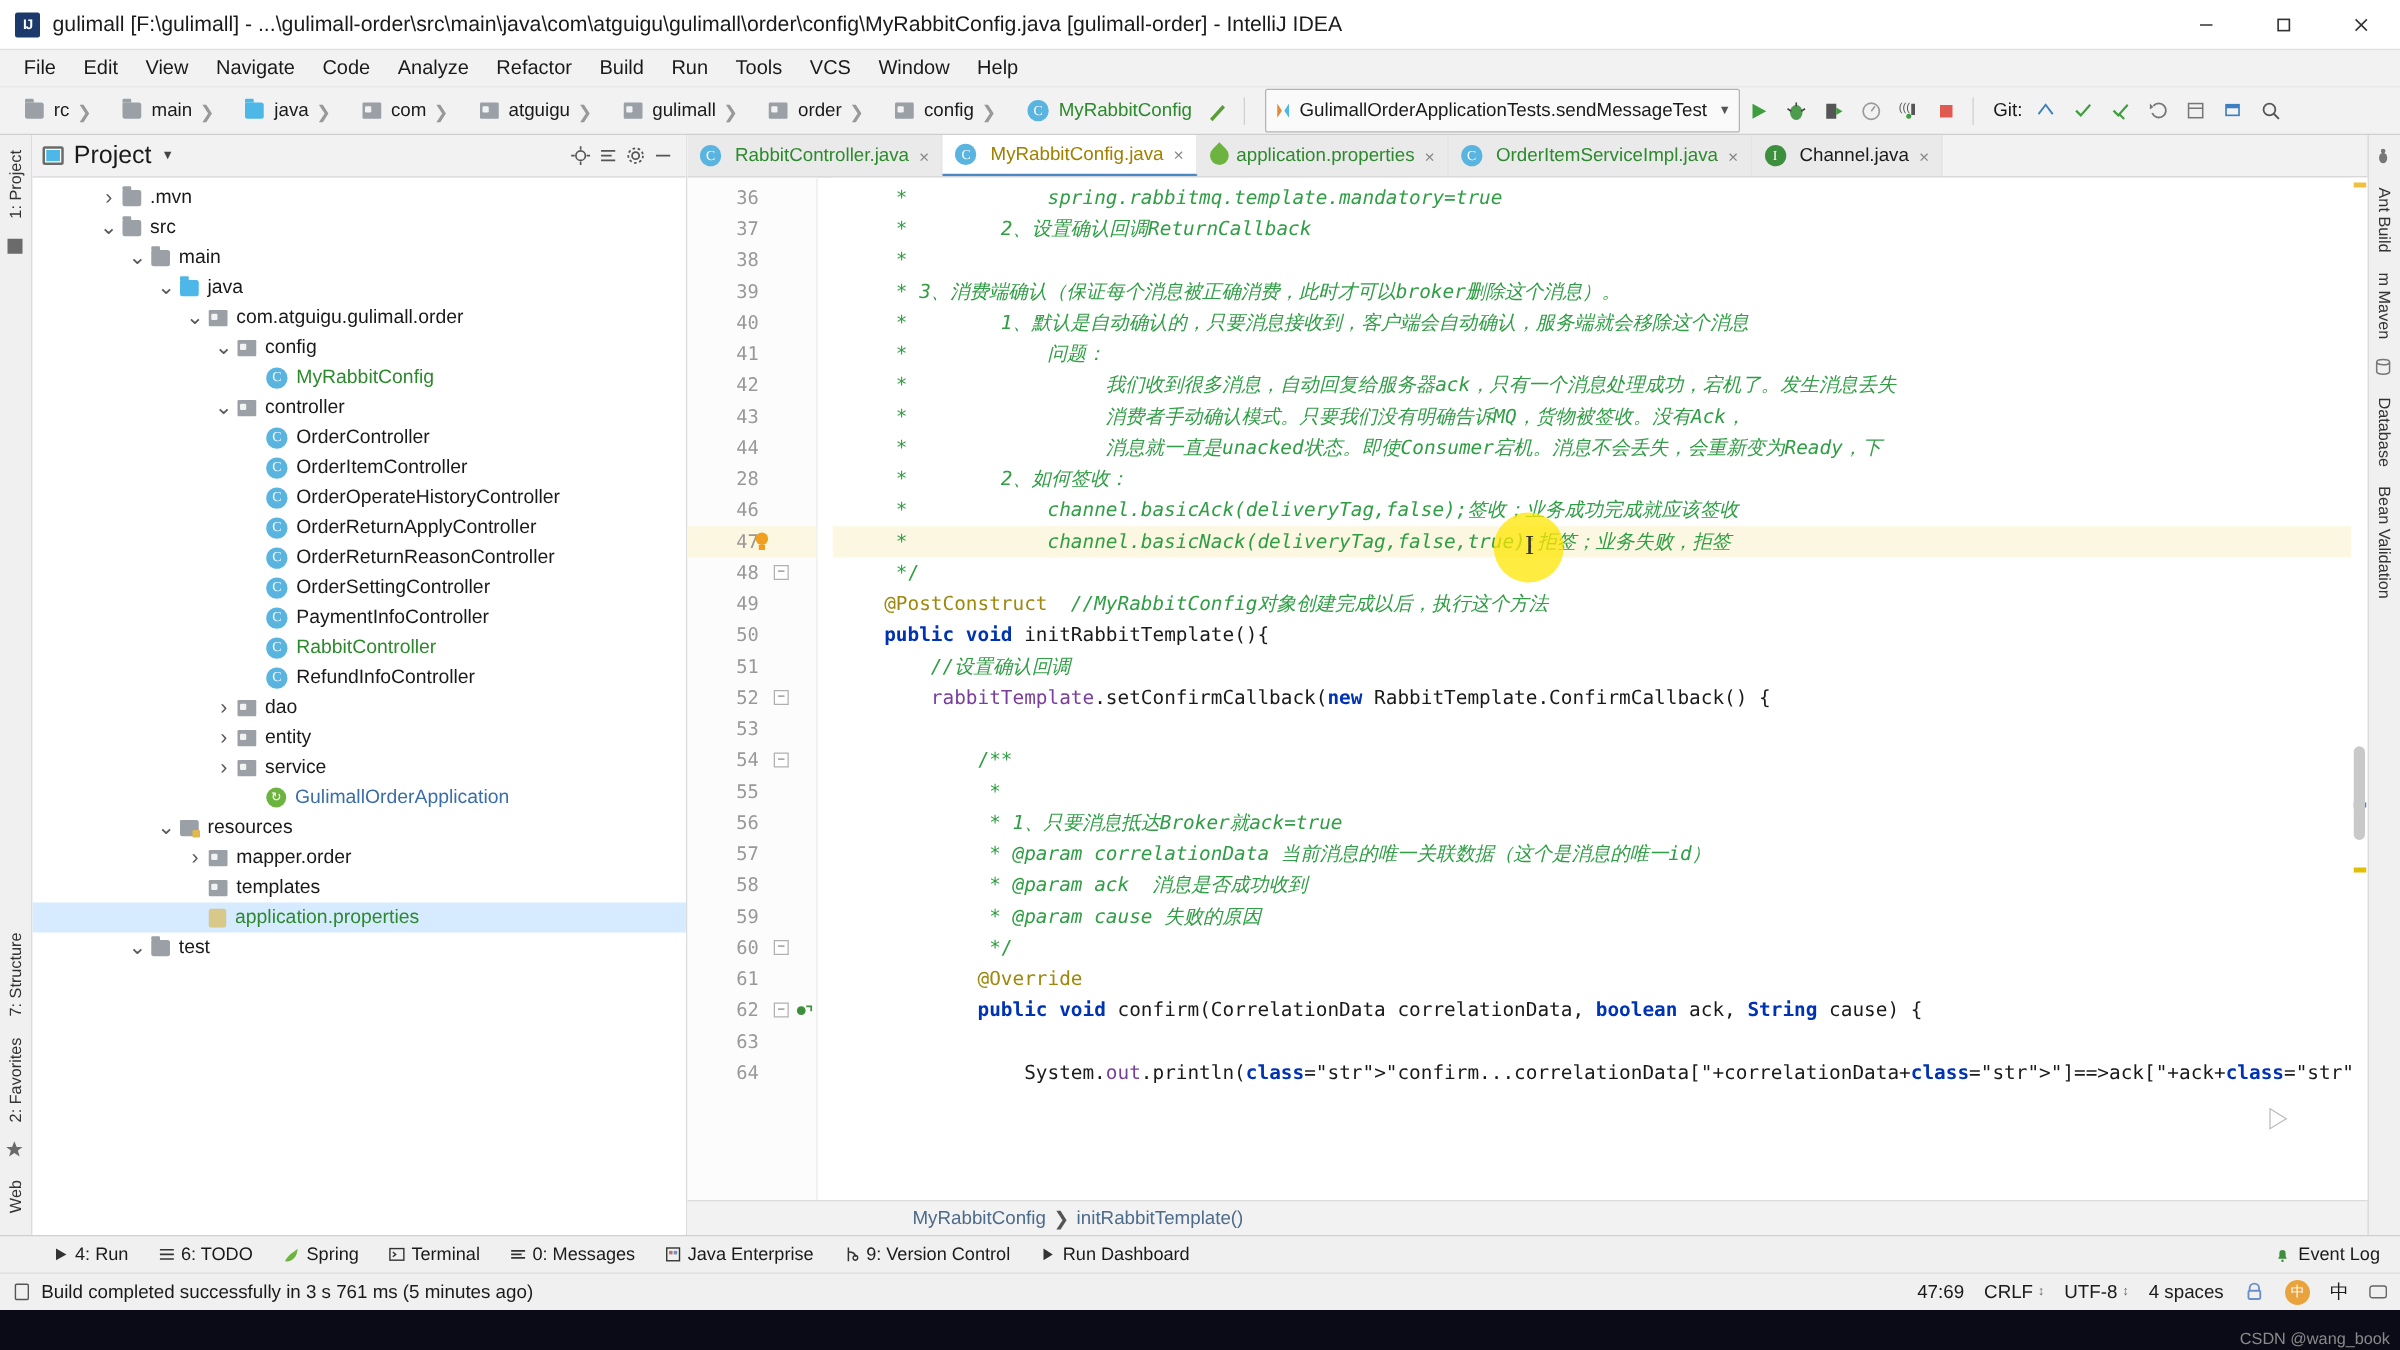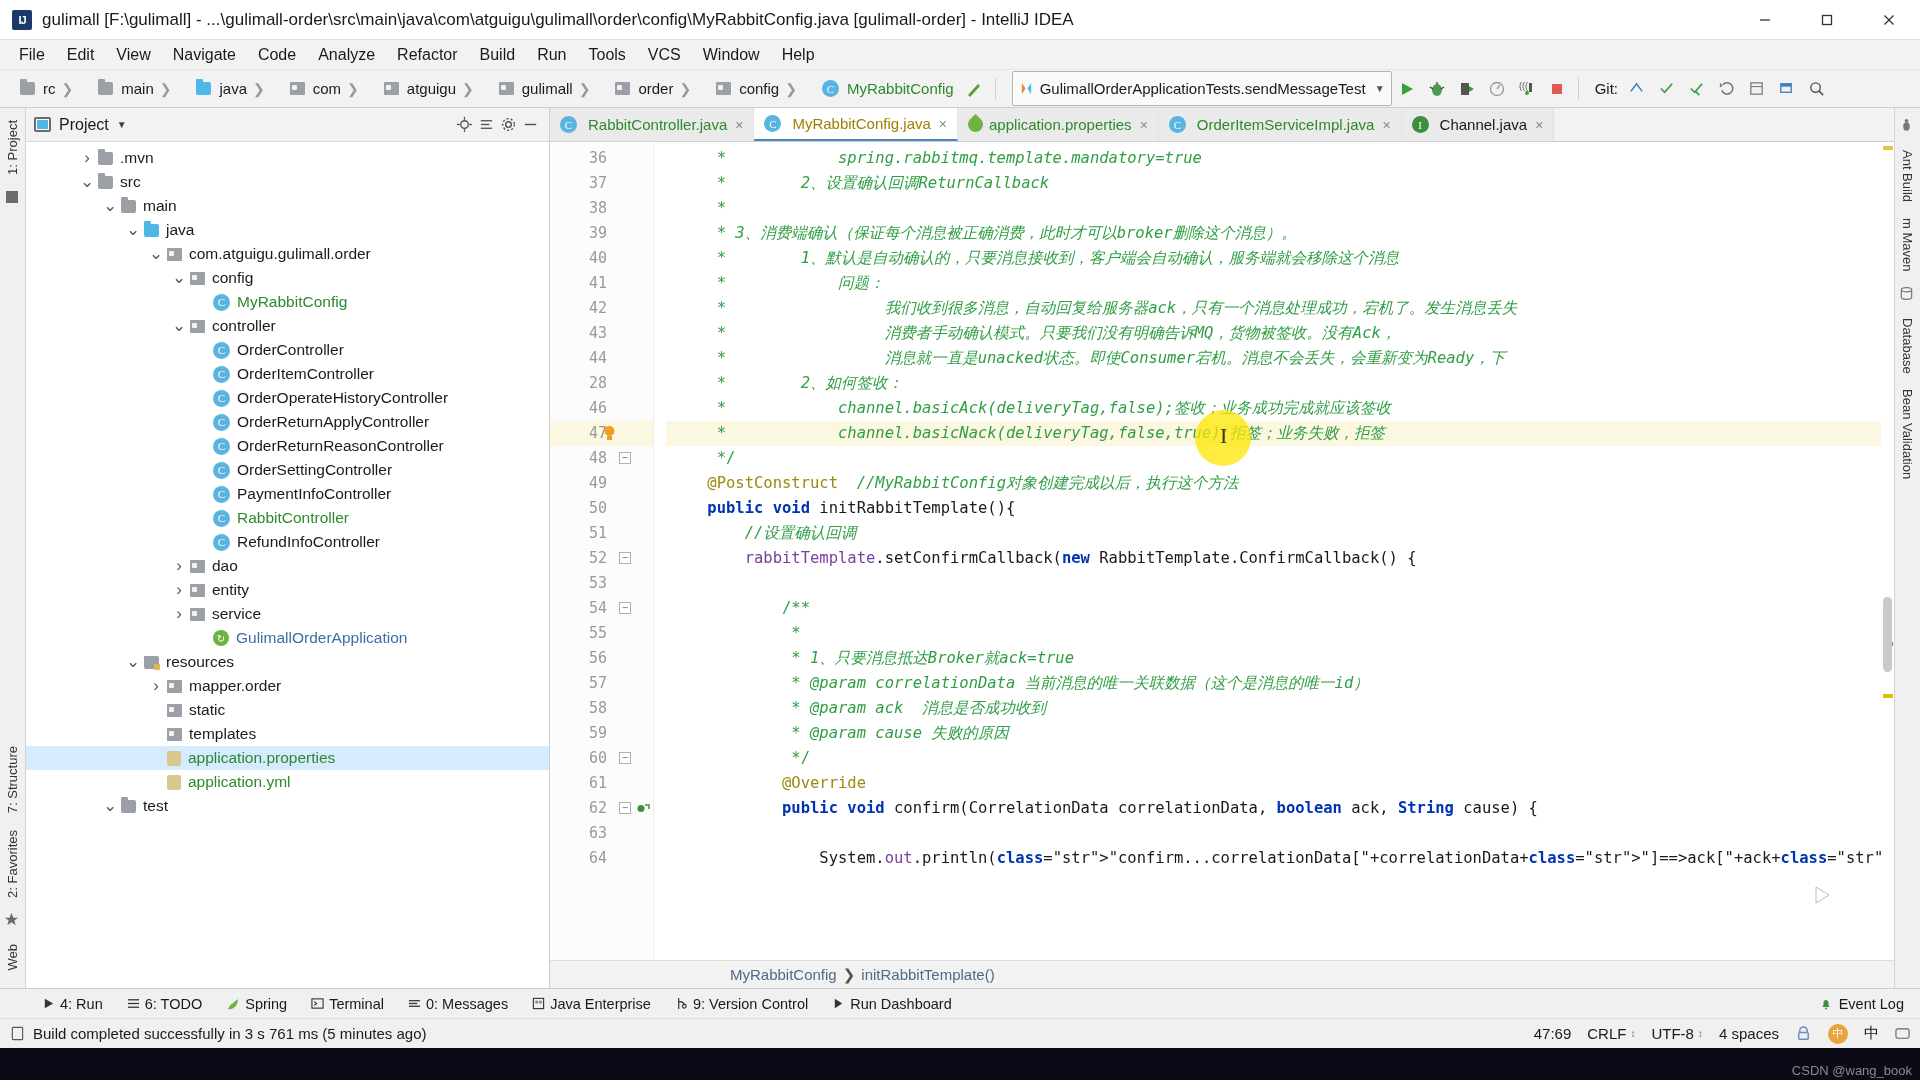--- a/index.html
+++ b/index.html
@@ -76,21 +76,21 @@
                 display: flex; flex-direction: column; align-items: center; padding-top: 4px; }
   .vtext { writing-mode: vertical-rl; font-size: 13px; color: #333; padding: 8px 0; white-space: nowrap; }
   .vtext.rot { transform: rotate(180deg); }
   .rail-ic { width: 18px; height: 18px; margin: 6px 0; }
 
   
   .project-panel { width: 524px; background: #fff; display: flex; flex-direction: column;
                    border-right: 1px solid #cfcfcf; min-width: 0; }
   .pp-head { height: 34px; display: flex; align-items: center; background: #f2f2f2;
              border-bottom: 1px solid #d8d8d8; padding: 0 8px; }
-  .pp-head .t { font-size: 16px; margin-left: 8px; }
+  .pp-head .t { font-size: 20px; margin-left: 8px; }
   .pp-head .chev { margin-left: 8px; font-size: 10px; color: #444; }
   .pp-head .sp { flex: 1; }
   .pp-ic { width: 22px; height: 22px; display: flex; align-items: center; justify-content: center; }
   .pp-win { width:17px;height:15px;border:2px solid #6b6b6b;border-radius:2px;background:#fff;position:relative;}
   .pp-win::after{content:"";position:absolute;left:1px;top:1px;right:1px;bottom:1px;background:#4db8e8;}
   .tree { flex: 1; overflow: hidden; padding-top: 4px; position: relative; font-size: 15.5px; }
   .trow { display: flex; align-items: center; height: 24px; padding-left: 4px; white-space: nowrap; }
   .trow.sel { background: #d6ebff; }
   .tw { width: 22px; display: flex; align-items: center; justify-content: center; color: #5a5a5a; font-size: 12px; }
   .tlabel { margin-left: 2px; }
@@ -525,36 +525,26 @@
             <span class="tlabel">resources</span>
           </div>
           <div class="trow" style="padding-left: 119px;">
             <span class="tw" style="font-size: 17px;">›</span>
             <span class="ficon pkg"></span>
             <span class="tlabel">mapper.order</span>
           </div>
           <div class="trow" style="padding-left: 119px;">
             <span class="tw"></span>
             <span class="ficon pkg"></span>
-            <span class="tlabel">static</span>
-          </div>
-          <div class="trow" style="padding-left: 119px;">
-            <span class="tw"></span>
-            <span class="ficon pkg"></span>
             <span class="tlabel">templates</span>
           </div>
           <div class="trow sel" style="padding-left: 119px;">
             <span class="tw"></span>
             <span class="prop-ic"></span>
             <span class="tlabel green">application.properties</span>
-          </div>
-          <div class="trow" style="padding-left: 119px;">
-            <span class="tw"></span>
-            <span class="prop-ic"></span>
-            <span class="tlabel green">application.yml</span>
           </div>
           <div class="trow" style="padding-left: 73px;">
             <span class="tw" style="font-size: 17px; line-height: 10px;">⌄</span>
             <span class="ficon grey"></span>
             <span class="tlabel">test</span>
           </div>
         </div>
     </div>
 
     <div class="editor-col">

